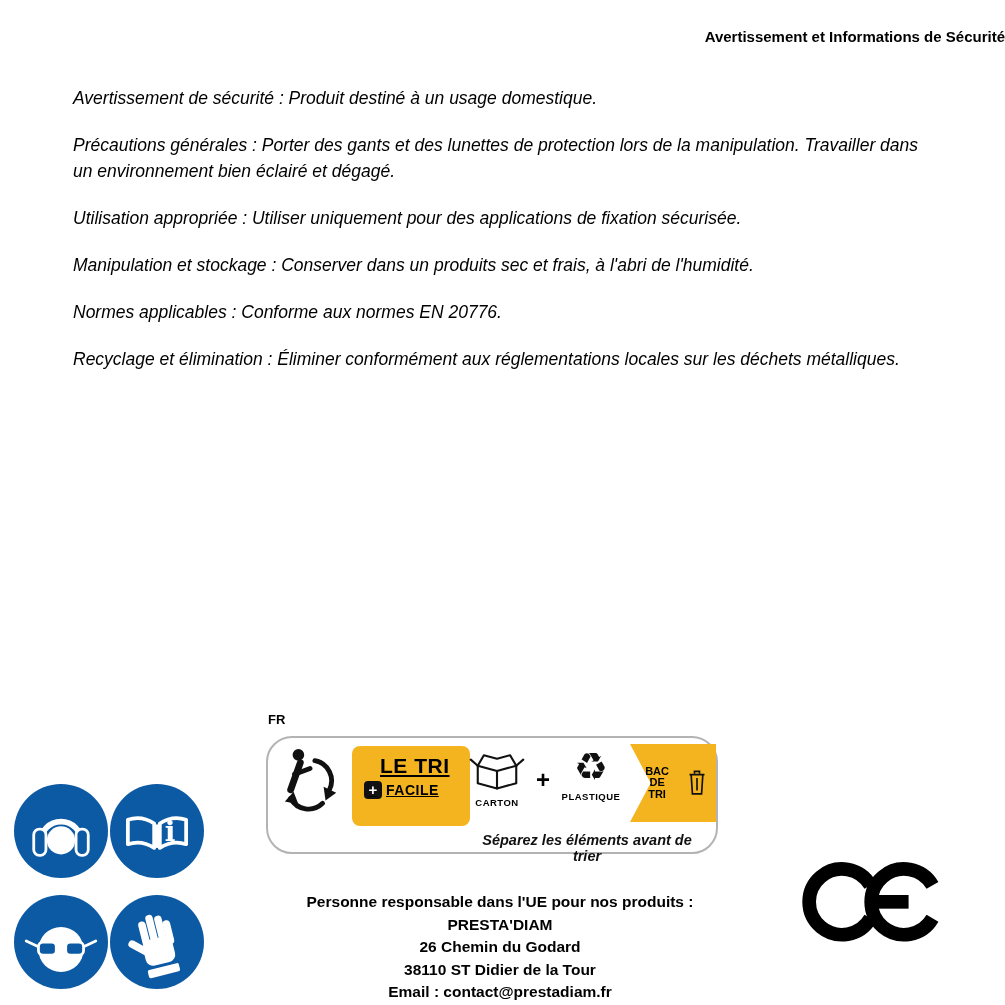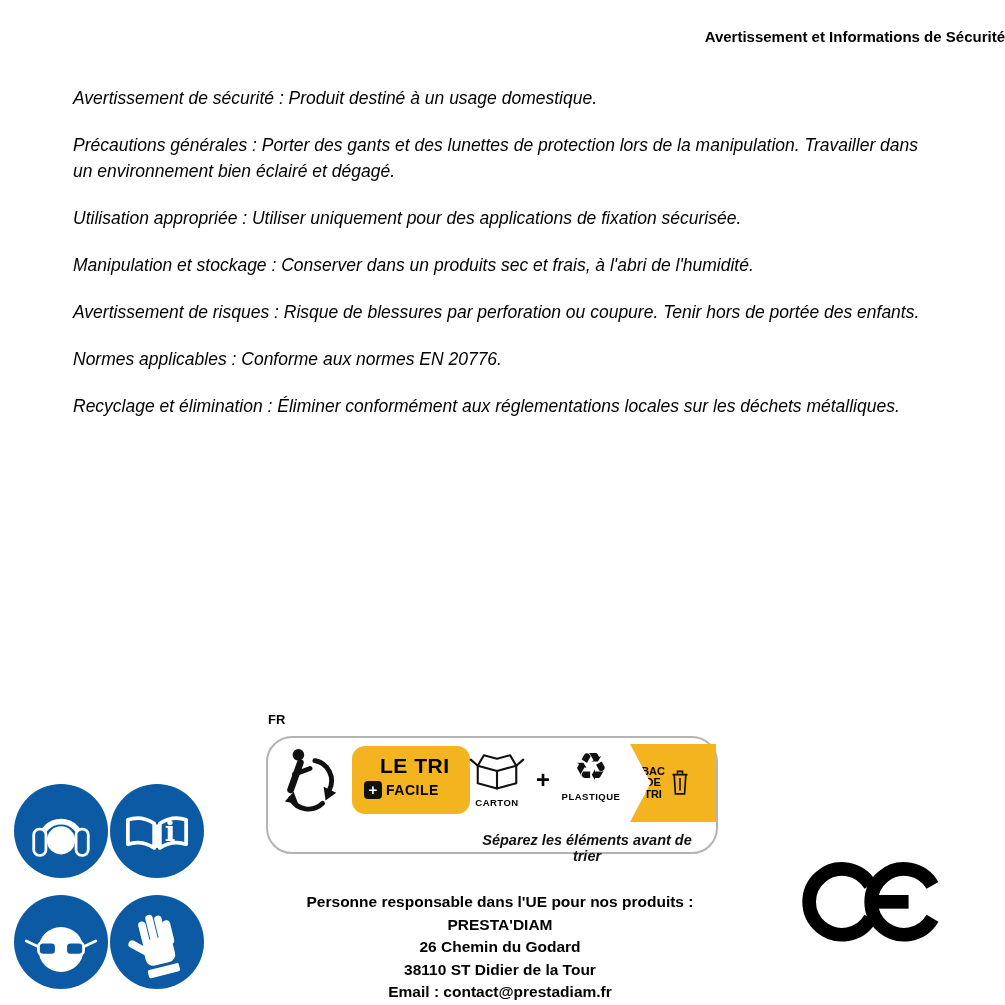--- a/index.html
+++ b/index.html
@@ -42,24 +42,25 @@
     left: 266px; top: 736px;
     width: 452px; height: 118px;
     border: 2px solid #b3b3b3;
     border-radius: 26px;
     background: #fff;
   }
   .triman { position: absolute; left: 12px; top: 6px; width: 62px; height: 76px; }
   .triman svg { width: 100%; height: 100%; }
   .tri-yellow {
     position: absolute; left: 84px; top: 8px;
-    width: 118px; height: 68px;
+    width: 118px; height: 80px;
     background: var(--tri-yellow);
-    border-radius: 13px;
+    border-radius: 8px;
     padding: 8px 0 0 12px;
+    text-decoration: underline;
   }
   .tri-line1 { font-size: 21px; font-weight: 800; letter-spacing: .5px; margin-left: 16px; }
   .tri-line2 { display: flex; align-items: center; gap: 4px; margin-top: 3px; }
   .plus-box {
     width: 18px; height: 18px;
     background: #111; color: #fff;
     border-radius: 4px;
     font-size: 15px; font-weight: bold;
     text-align: center; line-height: 18px;
   }
@@ -70,21 +71,21 @@
   .mat-carton svg { width: 56px; height: 42px; }
   .mat-plus { position: absolute; left: 268px; top: 28px; font-size: 24px; font-weight: bold; }
   .mat-plastique { left: 288px; top: 6px; width: 70px; }
   .recycle-glyph { font-family: "DejaVu Sans", sans-serif; font-size: 38px; line-height: 46px; color: #111; }
   .flag {
     position: absolute; left: 362px; top: 6px;
     width: 86px; height: 78px;
     background: var(--tri-yellow);
     clip-path: polygon(0 0, 100% 0, 100% 100%, 0 100%, 24% 50%);
     display: flex; align-items: center; justify-content: flex-end;
-    gap: 5px; padding-right: 26px;
+    gap: 18px; padding-right: 9px;
   }
   .bac-text { font-size: 11px; font-weight: 800; line-height: 11.5px; text-align: center; }
   .flag svg { width: 20px; height: 28px; }
   .tagline {
     position: absolute; left: 200px; right: 10px; top: 94px;
     text-align: center;
     font-size: 14.5px; font-style: italic; font-weight: bold;
     color: #111;
   }
 
@@ -109,21 +110,20 @@
 
 <div class="page">
 
   <h1 class="title">Avertissement et Informations de Sécurité</h1>
 
   <div class="content">
     <p>Avertissement de sécurité : Produit destiné à un usage domestique.</p>
     <p>Précautions générales : Porter des gants et des lunettes de protection lors de la manipulation. Travailler dans un environnement bien éclairé et dégagé.</p>
     <p>Utilisation appropriée : Utiliser uniquement pour des applications de fixation sécurisée.</p>
     <p>Manipulation et stockage : Conserver dans un produits sec et frais, à l'abri de l'humidité.</p>
-    <p>Avertissement de risques : Risque de blessures par perforation ou coupure. Tenir hors de portée des enfants.</p>
     <p>Normes applicables : Conforme aux normes EN 20776.</p>
     <p>Recyclage et élimination : Éliminer conformément aux réglementations locales sur les déchets métalliques.</p>
   </div>
 
   <div class="picto" style="left:14px; top:784px;">
     <svg viewBox="0 0 100 100">
       <circle cx="50" cy="50" r="50" style="fill:var(--mandatory-blue)"></circle>
       <path d="M28 62 A22 22 0 1 1 72 62" fill="none" stroke="#fff" stroke-width="6" stroke-linecap="round"></path>
       <circle cx="50" cy="60" r="15" fill="#fff"></circle>
       <rect x="21" y="48" width="13" height="28" rx="6" style="fill:var(--mandatory-blue)" stroke="#fff" stroke-width="3"></rect>

